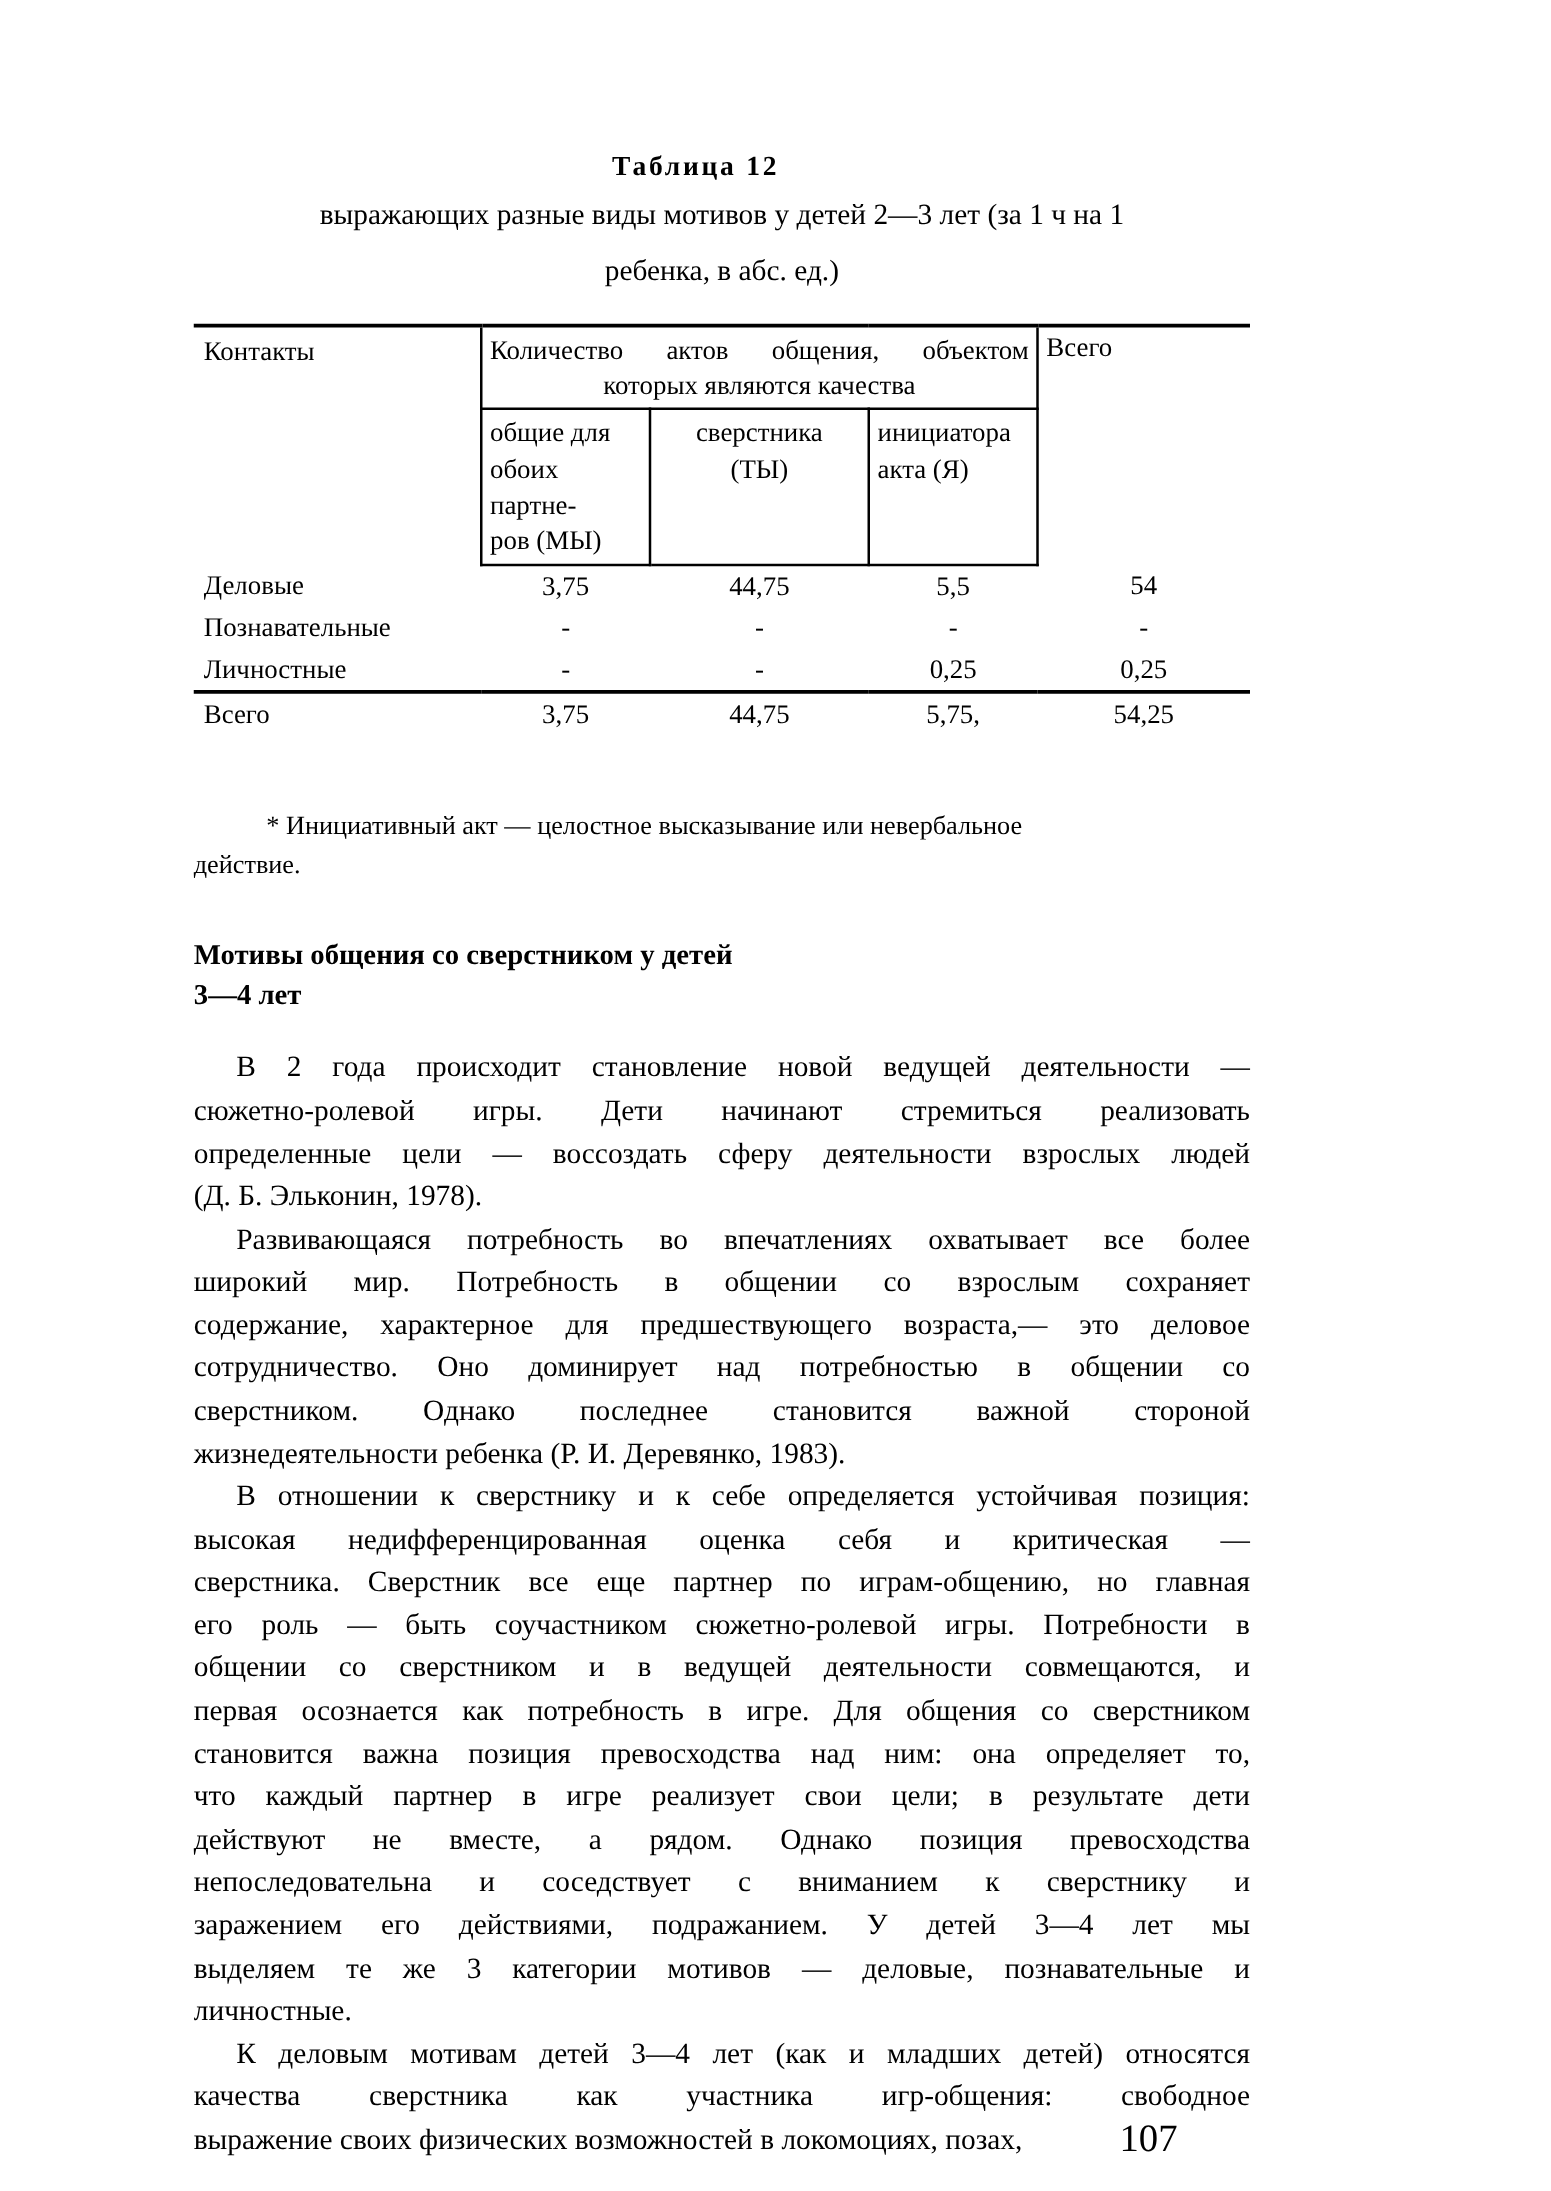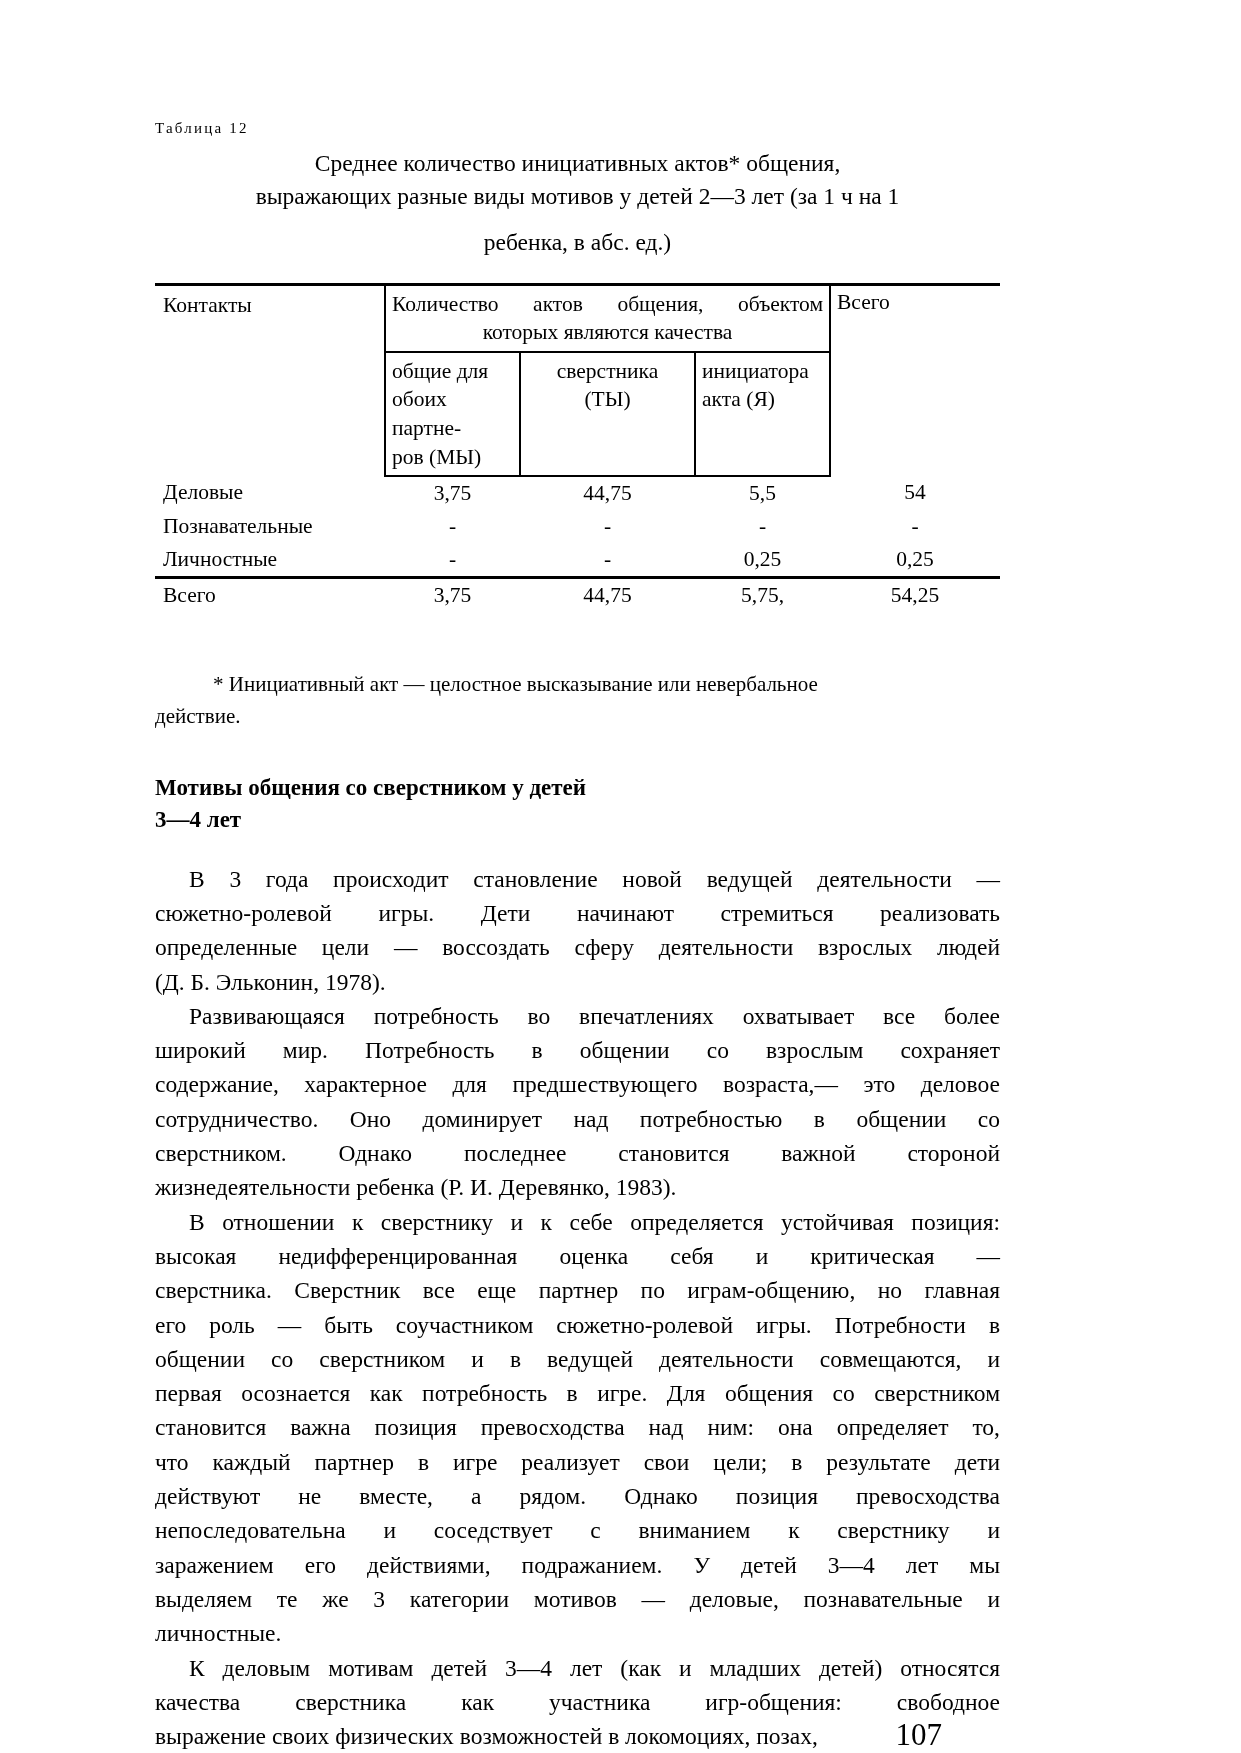--- a/index.html
+++ b/index.html
@@ -25,25 +25,26 @@
   }
   .content {
     position: absolute;
     left: 155px;
     top: 120px;
     width: 845px;
   }
 
   
   .table-number {
-    text-align: left;
-    font-size: 15px;
+    text-align: center;
+    font-size: 22px;
     letter-spacing: 2.2px;
     margin: 0 0 10px 0;
     padding-right: 42px;
+    font-weight: bold;
   }
   .table-title {
     text-align: center;
     font-size: 23.5px;
     line-height: 1.42;
     margin: 0;
     padding: 0 10px;
   }
   .table-title .ln {
     display: block;
@@ -163,21 +164,20 @@
 </style>
 </head>
 <body>
 
 <div class="page">
  <div class="content">
 
   <div class="table-number">Таблица  12</div>
 
   <div class="table-title">
-    <span class="ln l1">Среднее количество инициативных актов* общения,</span>
     <span class="ln l2">выражающих разные виды мотивов у детей 2—3 лет (за 1 ч на 1</span>
     <span class="ln l3">ребенка, в абс. ед.)</span>
   </div>
 
   <div class="tbl-wrap">
   <table class="t12">
     <colgroup>
       <col style="width:230px">
             <col style="width:135px">
             <col style="width:175px">
@@ -248,21 +248,21 @@
     <span class="fn1">* Инициативный  акт — целостное высказывание или  невербальное</span>
     <span class="fn2">действие.</span>
   </div>
 
   <h2 class="sec">
     <span>Мотивы общения со сверстником у детей</span>
     <span>3—4 лет</span>
   </h2>
 
   <p class="para first">
-    <span class="jl ind">В  3  года  происходит  становление  новой  ведущей  деятельности  —</span>
+    <span class="jl ind">В  2  года  происходит  становление  новой  ведущей  деятельности  —</span>
     <span class="jl">сюжетно-ролевой    игры.    Дети    начинают    стремиться    реализовать</span>
     <span class="jl">определенные цели — воссоздать сферу деятельности взрослых людей</span>
     <span class="ll">(Д. Б. Эльконин, 1978).</span>
   </p>
 
   <p class="para">
     <span class="jl ind">Развивающаяся  потребность  во  впечатлениях  охватывает  все  более</span>
     <span class="jl">широкий   мир.   Потребность   в   общении   со   взрослым   сохраняет</span>
     <span class="jl">содержание, характерное для предшествующего возраста,— это деловое</span>
     <span class="jl">сотрудничество.  Оно  доминирует  над  потребностью  в  общении  со</span>

